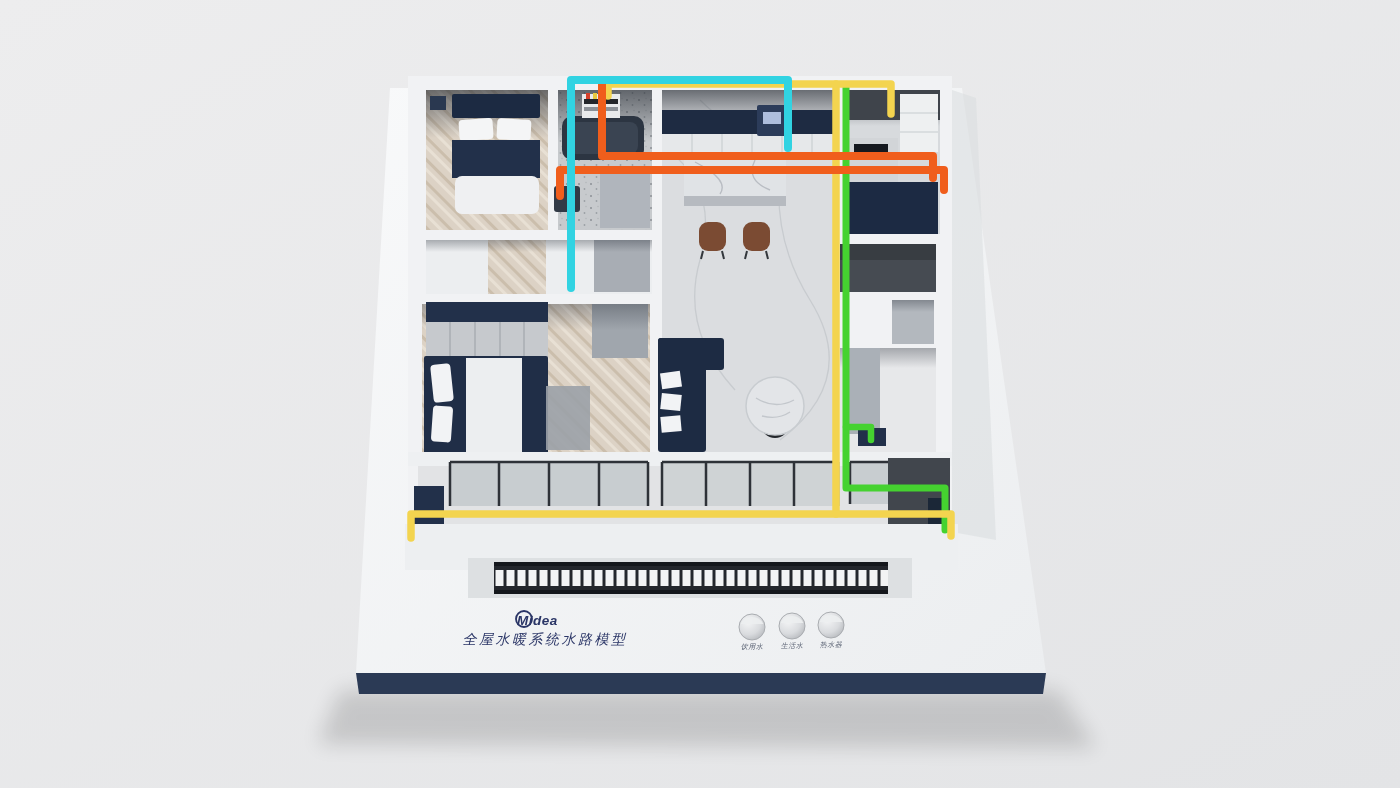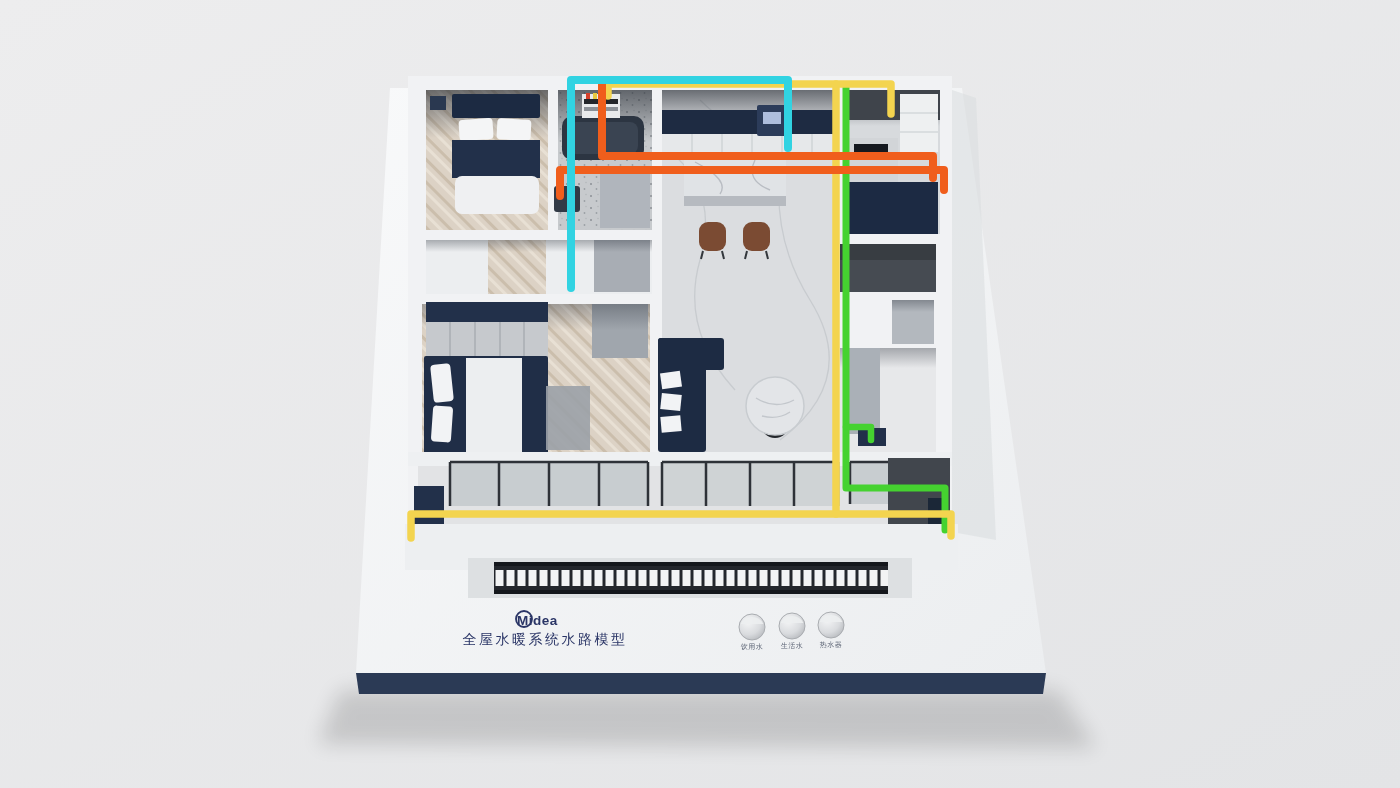--- a/index.html
+++ b/index.html
@@ -1,17 +1,17 @@
 <!DOCTYPE html>
 <html><head>
 <meta charset="utf-8">
 <style>
   html,body{margin:0;padding:0;background:#e7e8ea;}
   #stage{position:relative;width:1400px;height:788px;overflow:hidden;
-         font-family:"Liberation Sans", sans-serif;}
+         font-family:"Liberation Sans", sans-serif;font-style:italic;}
   svg{position:absolute;left:0;top:0;display:block;}
   text{font-family:"Liberation Sans","DejaVu Sans",sans-serif;}
   .brand-text{font-size:13.5px;font-weight:bold;letter-spacing:.5px;}
   .title-text{font-size:14px;letter-spacing:2.5px;}
   .knob-label{font-size:7px;fill:#5c6475;letter-spacing:.5px;}
 </style>
 </head>
 <body>
 
 <div id="stage">

